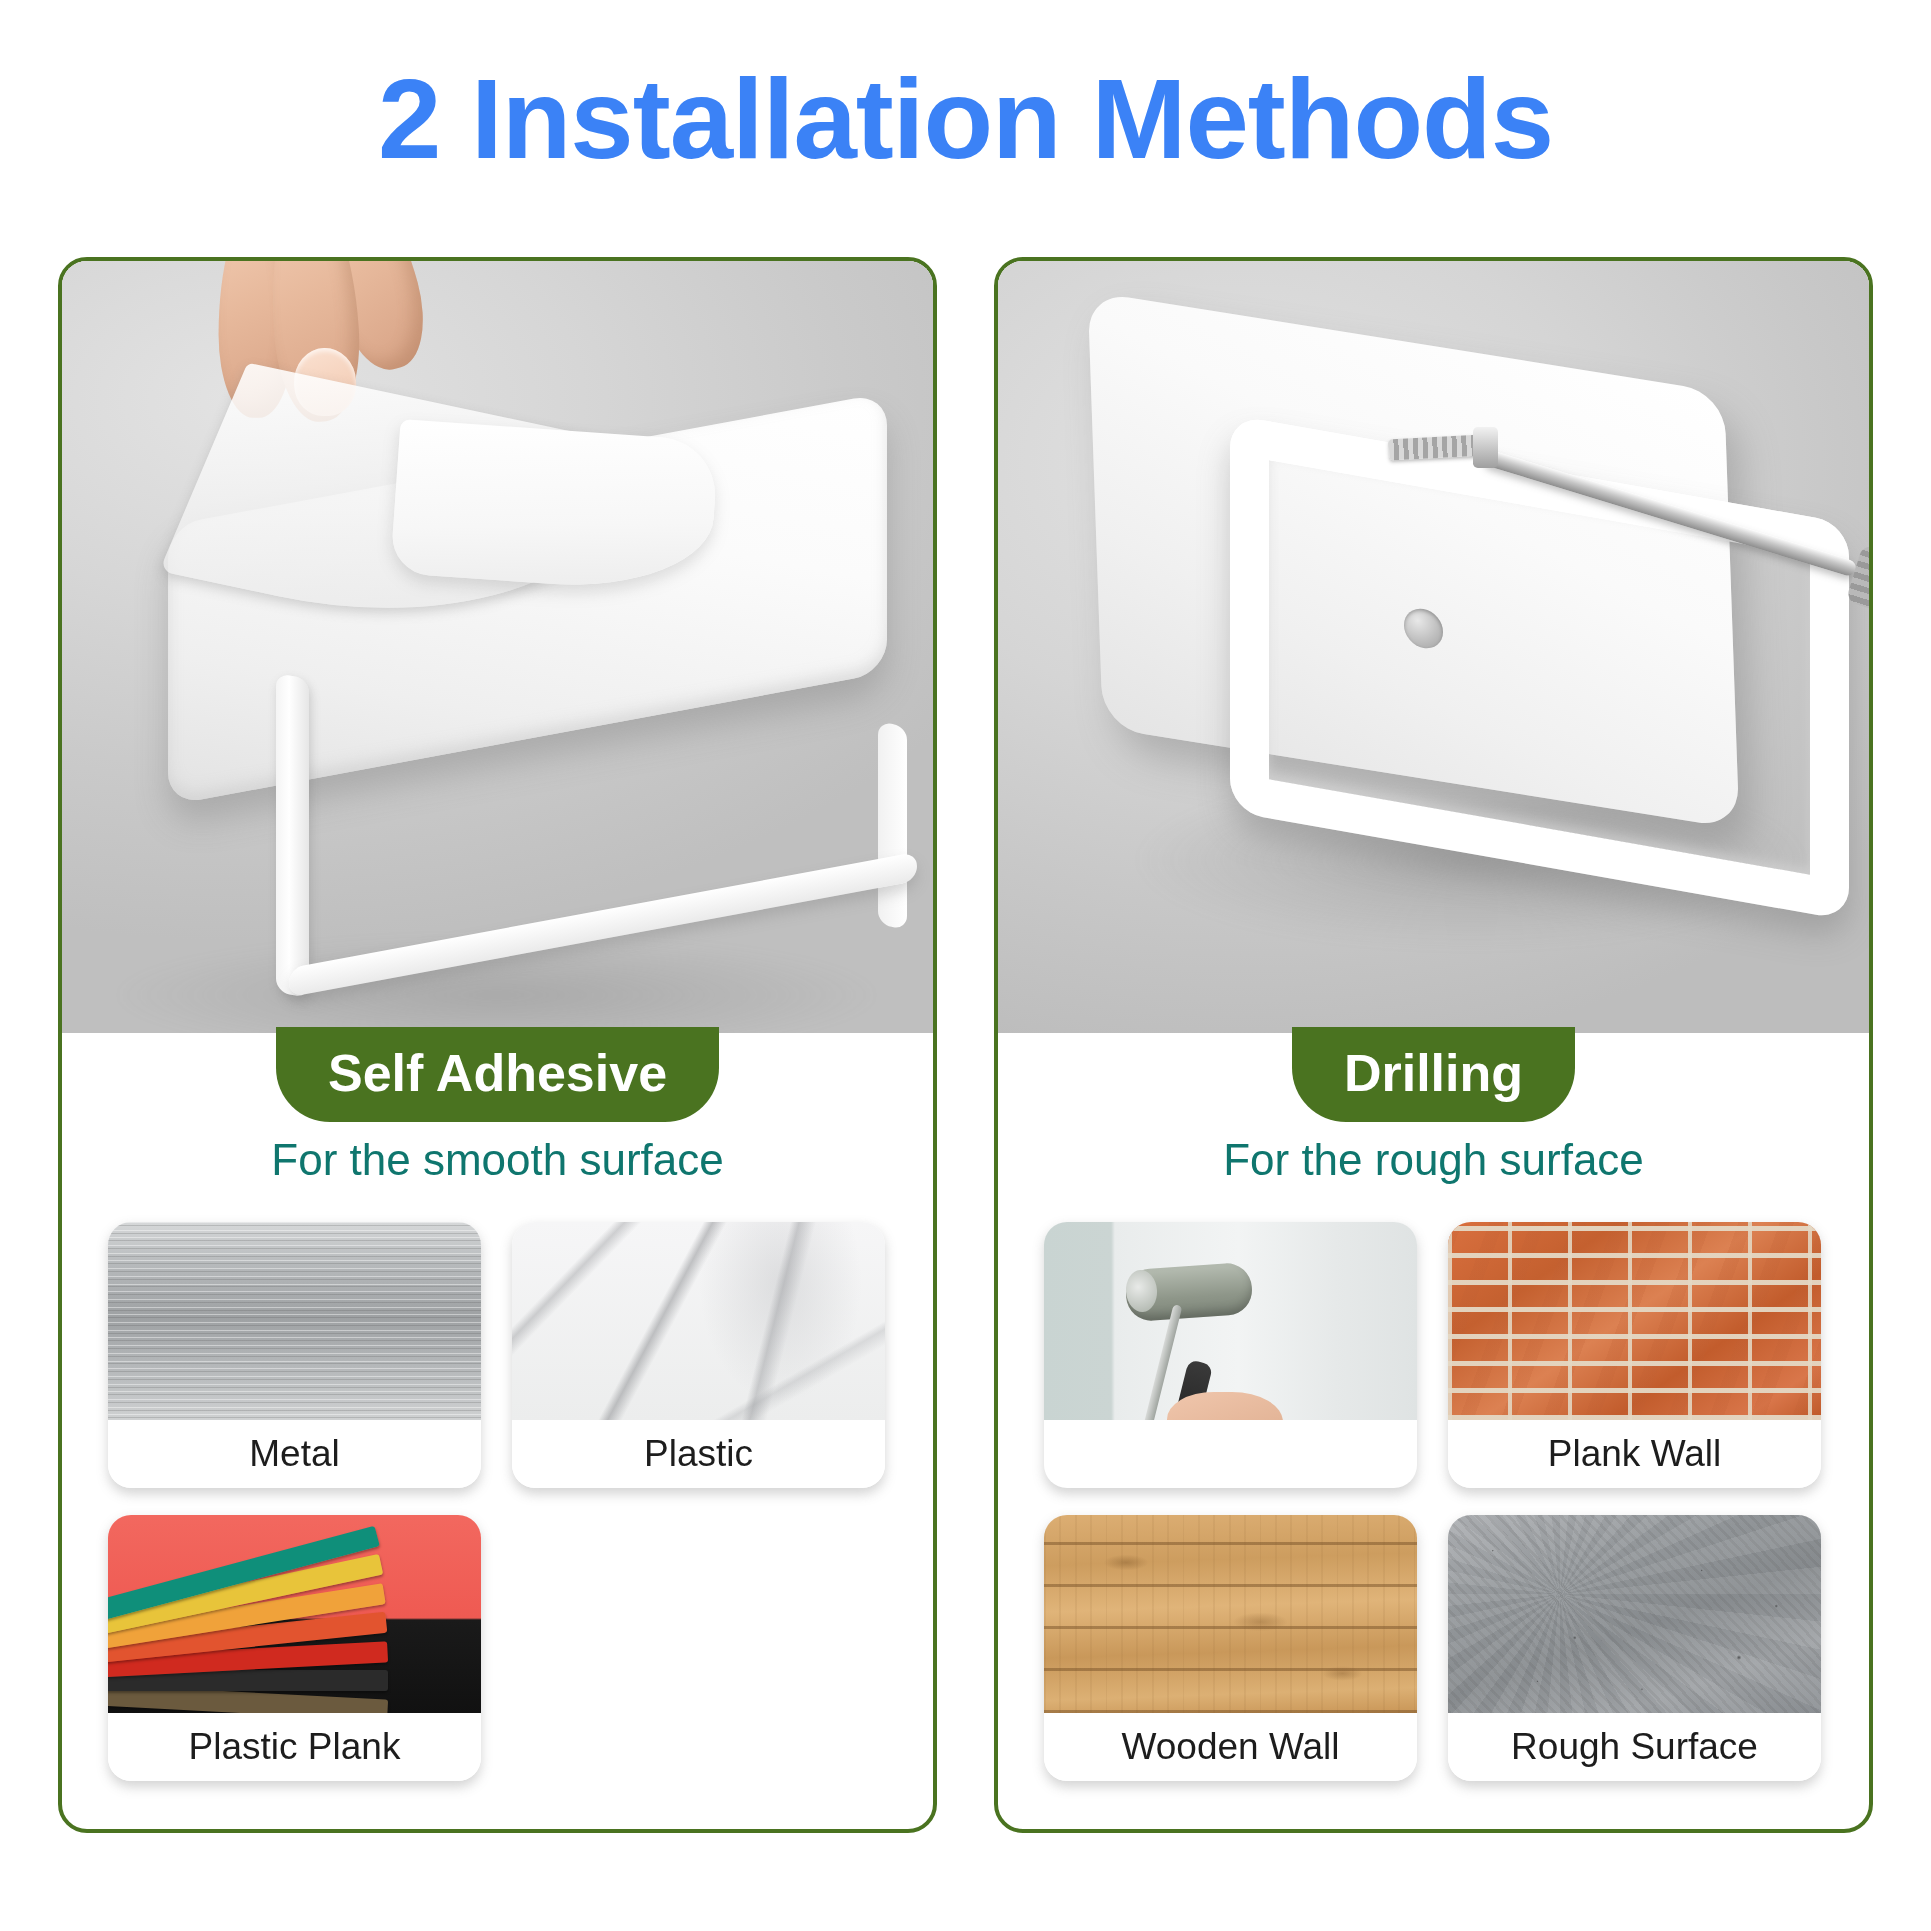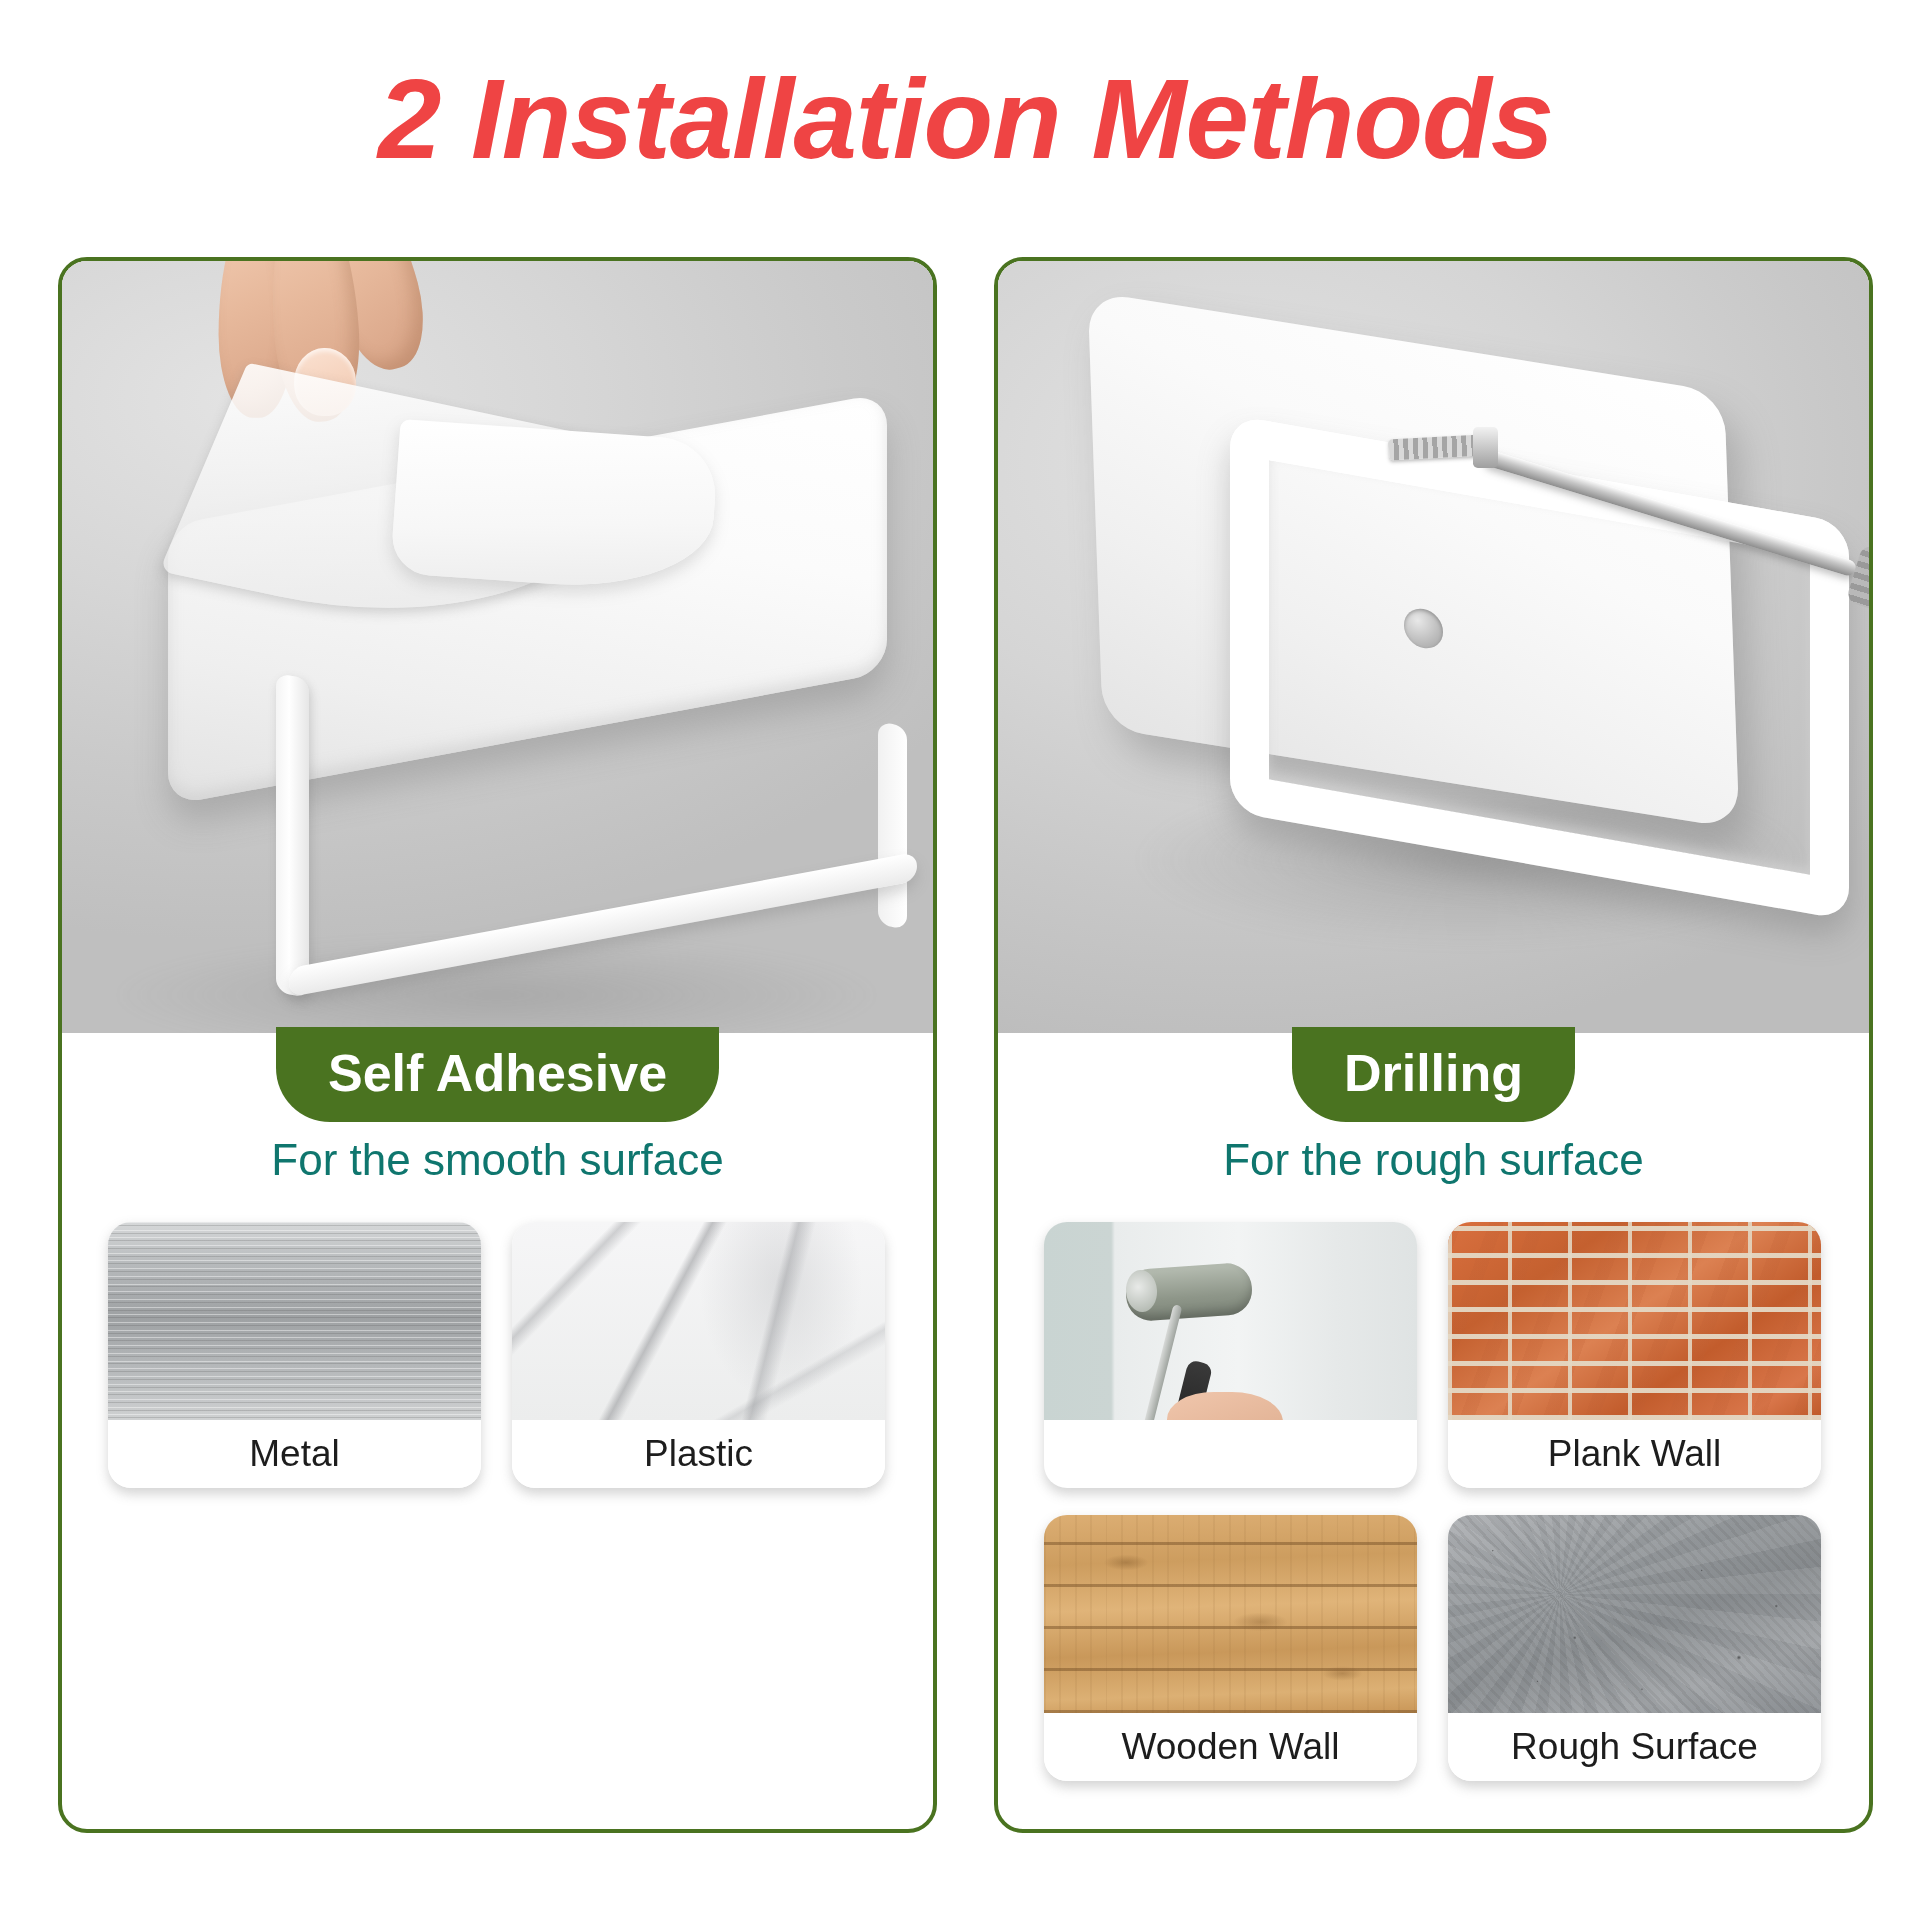--- a/index.html
+++ b/index.html
@@ -13,24 +13,23 @@
   }
 
   
   .page-title{
     position:absolute;
     left:0; top:56px; width:1931px;
     text-align:center;
     font-size:114px;
     font-weight:bold;
     letter-spacing:-1px;
-    color:#ef4444;
+    color:#3b82f6;
     line-height:1.1;
     white-space:nowrap;
-    font-style:italic;
   }
 
   
   .panels{
     position:absolute;
     left:0; top:257px; width:1931px; height:1583px;padding-left:8px;
   }
   .panel{
     position:absolute;
     top:0;
@@ -489,20 +488,34 @@
         <div class="caption">Metal</div>
       </div>
 
       <div class="card">
         <div class="thumb">
           <div class="tx-marble"></div>
         </div>
         <div class="caption">Plastic</div>
       </div>
 
+      <div class="card">
+        <div class="thumb">
+          <div class="tx-plastic" id="plastic-fan">
+              <div class="sheet" style="background: linear-gradient(rgb(15, 143, 122), rgb(15, 143, 122)); top: 93px; transform: rotate(-15deg); z-index: 20;"></div>
+              <div class="sheet" style="background: linear-gradient(rgb(232, 196, 58), rgb(232, 196, 58)); top: 105px; transform: rotate(-12deg); z-index: 19;"></div>
+              <div class="sheet" style="background: linear-gradient(rgb(240, 162, 58), rgb(240, 162, 58)); top: 118px; transform: rotate(-9deg); z-index: 18;"></div>
+              <div class="sheet" style="background: linear-gradient(rgb(226, 84, 47), rgb(226, 84, 47)); top: 130px; transform: rotate(-6deg); z-index: 17;"></div>
+              <div class="sheet" style="background: linear-gradient(rgb(208, 42, 31), rgb(208, 42, 31)); top: 143px; transform: rotate(-3deg); z-index: 16;"></div>
+              <div class="sheet" style="background: linear-gradient(rgb(43, 43, 43), rgb(43, 43, 43)); top: 155px; transform: rotate(0deg); z-index: 15;"></div>
+              <div class="sheet" style="background: linear-gradient(rgb(107, 90, 62), rgb(107, 90, 62)); top: 168px; transform: rotate(3deg); z-index: 14;"></div>
+            </div>
+        </div>
+        <div class="caption">Plastic Plank</div>
+      </div>
 
     </div>
   </div>
 
   <div class="panel right">
 
     <div class="photo">
       <div class="scene-drill">
         <div class="drill-shadow"></div>
         <div class="wall-plate"></div>

